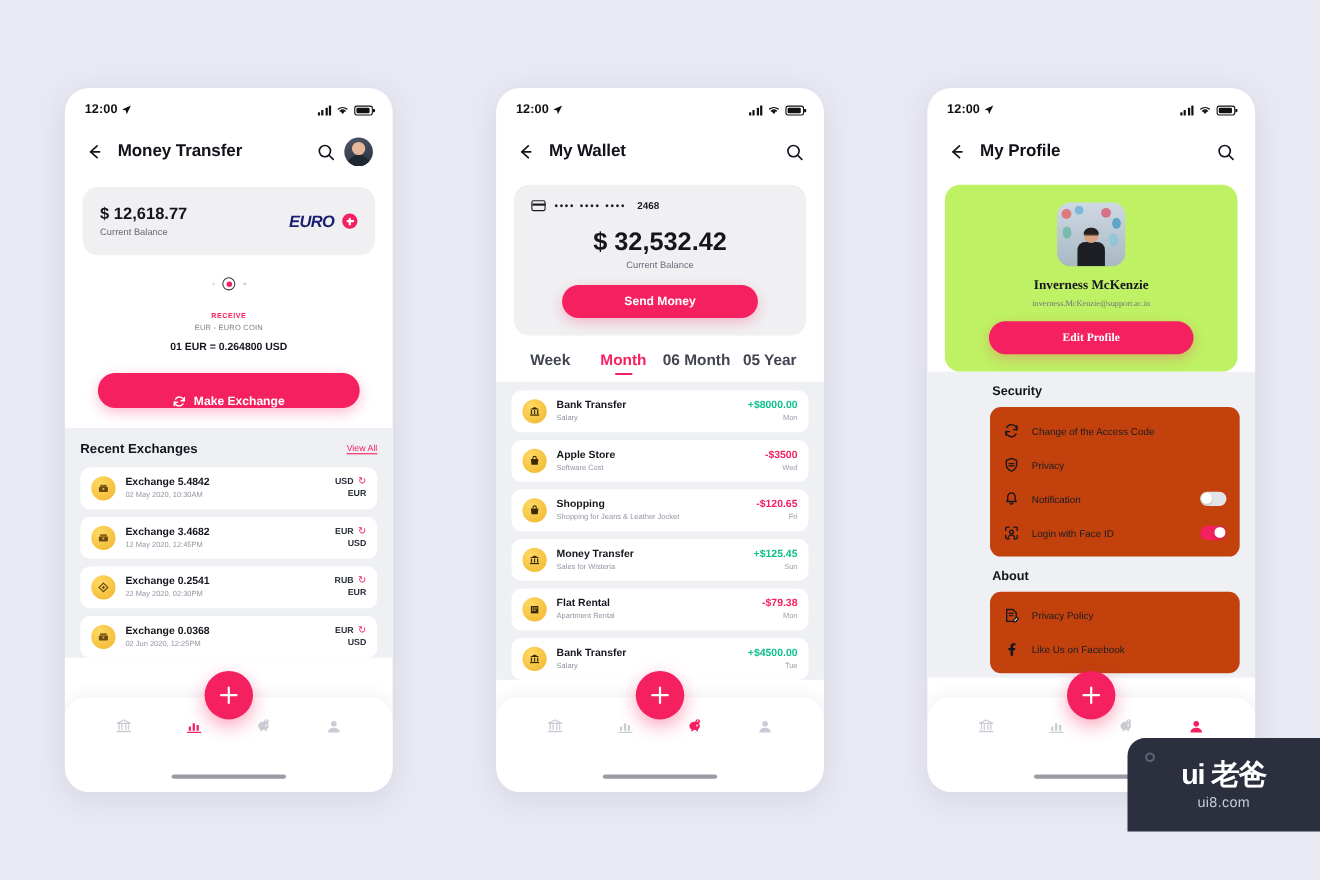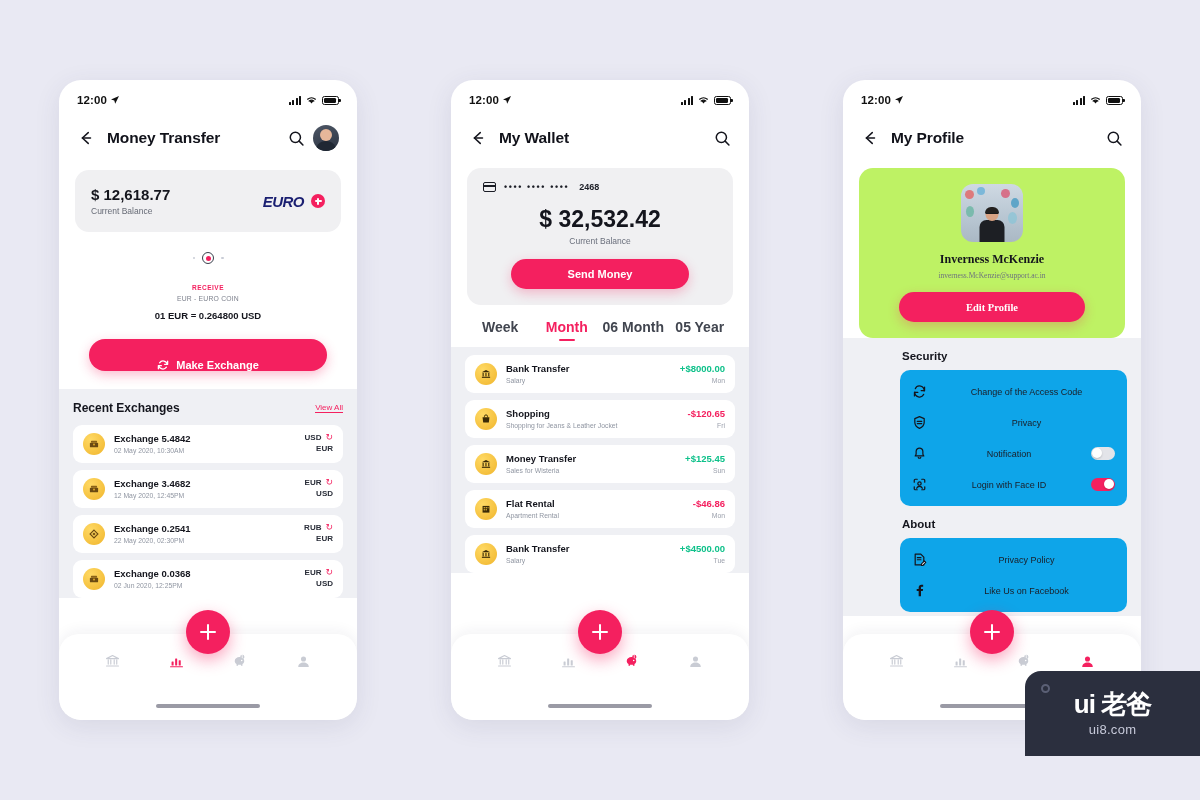--- a/index.html
+++ b/index.html
@@ -153,21 +153,21 @@
               height:3px; border-top:1.4px solid #1a1a1a; }
   .pp-body { position:absolute; left:50%; transform:translateX(-50%); top:12px; width:25px;
              height:22px; border-radius:7px 7px 0 0; background:#1d1f24; }
   .prof-name { font-size:12px; font-weight:bold; color:#14151d; margin-top:10px; }
   .prof-mail { font-size:7.5px; color:#6d727e; margin-top:4px; }
   .btn-edit { margin: 12px 24px 0 24px; height:30px; border-radius:15px; background:#f4205f;
               color:#fff; font-size:10.5px; font-weight:bold; display:flex; align-items:center;
               justify-content:center; cursor:pointer; box-shadow:0 4px 12px rgba(244,32,95,.28); }
 
   .grp-title { font-size:11.5px; font-weight:bold; color:#14151d; padding: 12px 16px 8px 16px; }
-  .grp-card { background:#0ea5e9; border-radius:10px; margin: 0 14px; padding: 6px 12px; text-align: center; }
+  .grp-card { background:#c2410c; border-radius:10px; margin: 0 14px; padding: 6px 12px; }
   .grp-row { display:flex; align-items:center; gap:11px; height:31px; }
   .grp-ic { width:15px; height:15px; flex:none; display:flex; align-items:center; justify-content:center; }
   .grp-lbl { flex:1; font-size:9px; color:#1b1d26; }
   .toggle { width:24px; height:12.5px; border-radius:7px; background:#e3e4e9; position:relative; cursor:pointer; }
   .toggle i { position:absolute; top:1.2px; left:1.2px; width:10px; height:10px; border-radius:50%;
               background:#fff; display:block; box-shadow:0 1px 2px rgba(0,0,0,.18); }
   .toggle.on { background:#f4205f; }
   .toggle.on i { left:auto; right:1.2px; }
   .sect-bg { background:#eff0f4; flex:1; padding-bottom: 4px; padding-left: 43px; }
 
@@ -480,20 +480,36 @@
             </div>
           </div>
           <div class="row-card">
             <div class="coin">
               <svg width="12" height="12" viewBox="0 0 14 14">
                 <path d="M3 5h8l-.7 6.2H3.7z" fill="#3a2a06"></path>
                 <path d="M5.2 5V4a1.8 1.8 0 013.6 0v1" fill="none" stroke="#3a2a06" stroke-width="1.1"></path>
               </svg>
             </div>
             <div class="row-main">
+              <div class="row-t">Apple Store</div>
+              <div class="row-s">Software Cost</div>
+            </div>
+            <div class="row-right">
+              <div class="tx-amt neg">-$3500</div>
+              <div class="tx-day">Wed</div>
+            </div>
+          </div>
+          <div class="row-card">
+            <div class="coin">
+              <svg width="12" height="12" viewBox="0 0 14 14">
+                <path d="M3 5h8l-.7 6.2H3.7z" fill="#3a2a06"></path>
+                <path d="M5.2 5V4a1.8 1.8 0 013.6 0v1" fill="none" stroke="#3a2a06" stroke-width="1.1"></path>
+              </svg>
+            </div>
+            <div class="row-main">
               <div class="row-t">Shopping</div>
               <div class="row-s">Shopping for Jeans &amp; Leather Jocket</div>
             </div>
             <div class="row-right">
               <div class="tx-amt neg">-$120.65</div>
               <div class="tx-day">Fri</div>
             </div>
           </div>
           <div class="row-card">
             <div class="coin">
@@ -523,21 +539,21 @@
                 <rect x="8.9" y="4.8" width="1" height="1.4" fill="#f5c440"></rect>
                 <rect x="4.3" y="7.2" width="1.4" height="1.4" fill="#f5c440"></rect>
                 <rect x="6.6" y="7.2" width="1.4" height="1.4" fill="#f5c440"></rect>
               </svg>
             </div>
             <div class="row-main">
               <div class="row-t">Flat Rental</div>
               <div class="row-s">Apartment Rental</div>
             </div>
             <div class="row-right">
-              <div class="tx-amt neg">-$46.86</div>
+              <div class="tx-amt neg">-$79.38</div>
               <div class="tx-day">Mon</div>
             </div>
           </div>
           <div class="row-card">
             <div class="coin">
               <svg width="12" height="12" viewBox="0 0 14 14">
                 <path d="M7 2.4L12 5H2z" fill="#3a2a06"></path>
                 <rect x="3" y="5.6" width="1.3" height="4.2" fill="#3a2a06"></rect>
                 <rect x="6.3" y="5.6" width="1.3" height="4.2" fill="#3a2a06"></rect>
                 <rect x="9.6" y="5.6" width="1.3" height="4.2" fill="#3a2a06"></rect>

